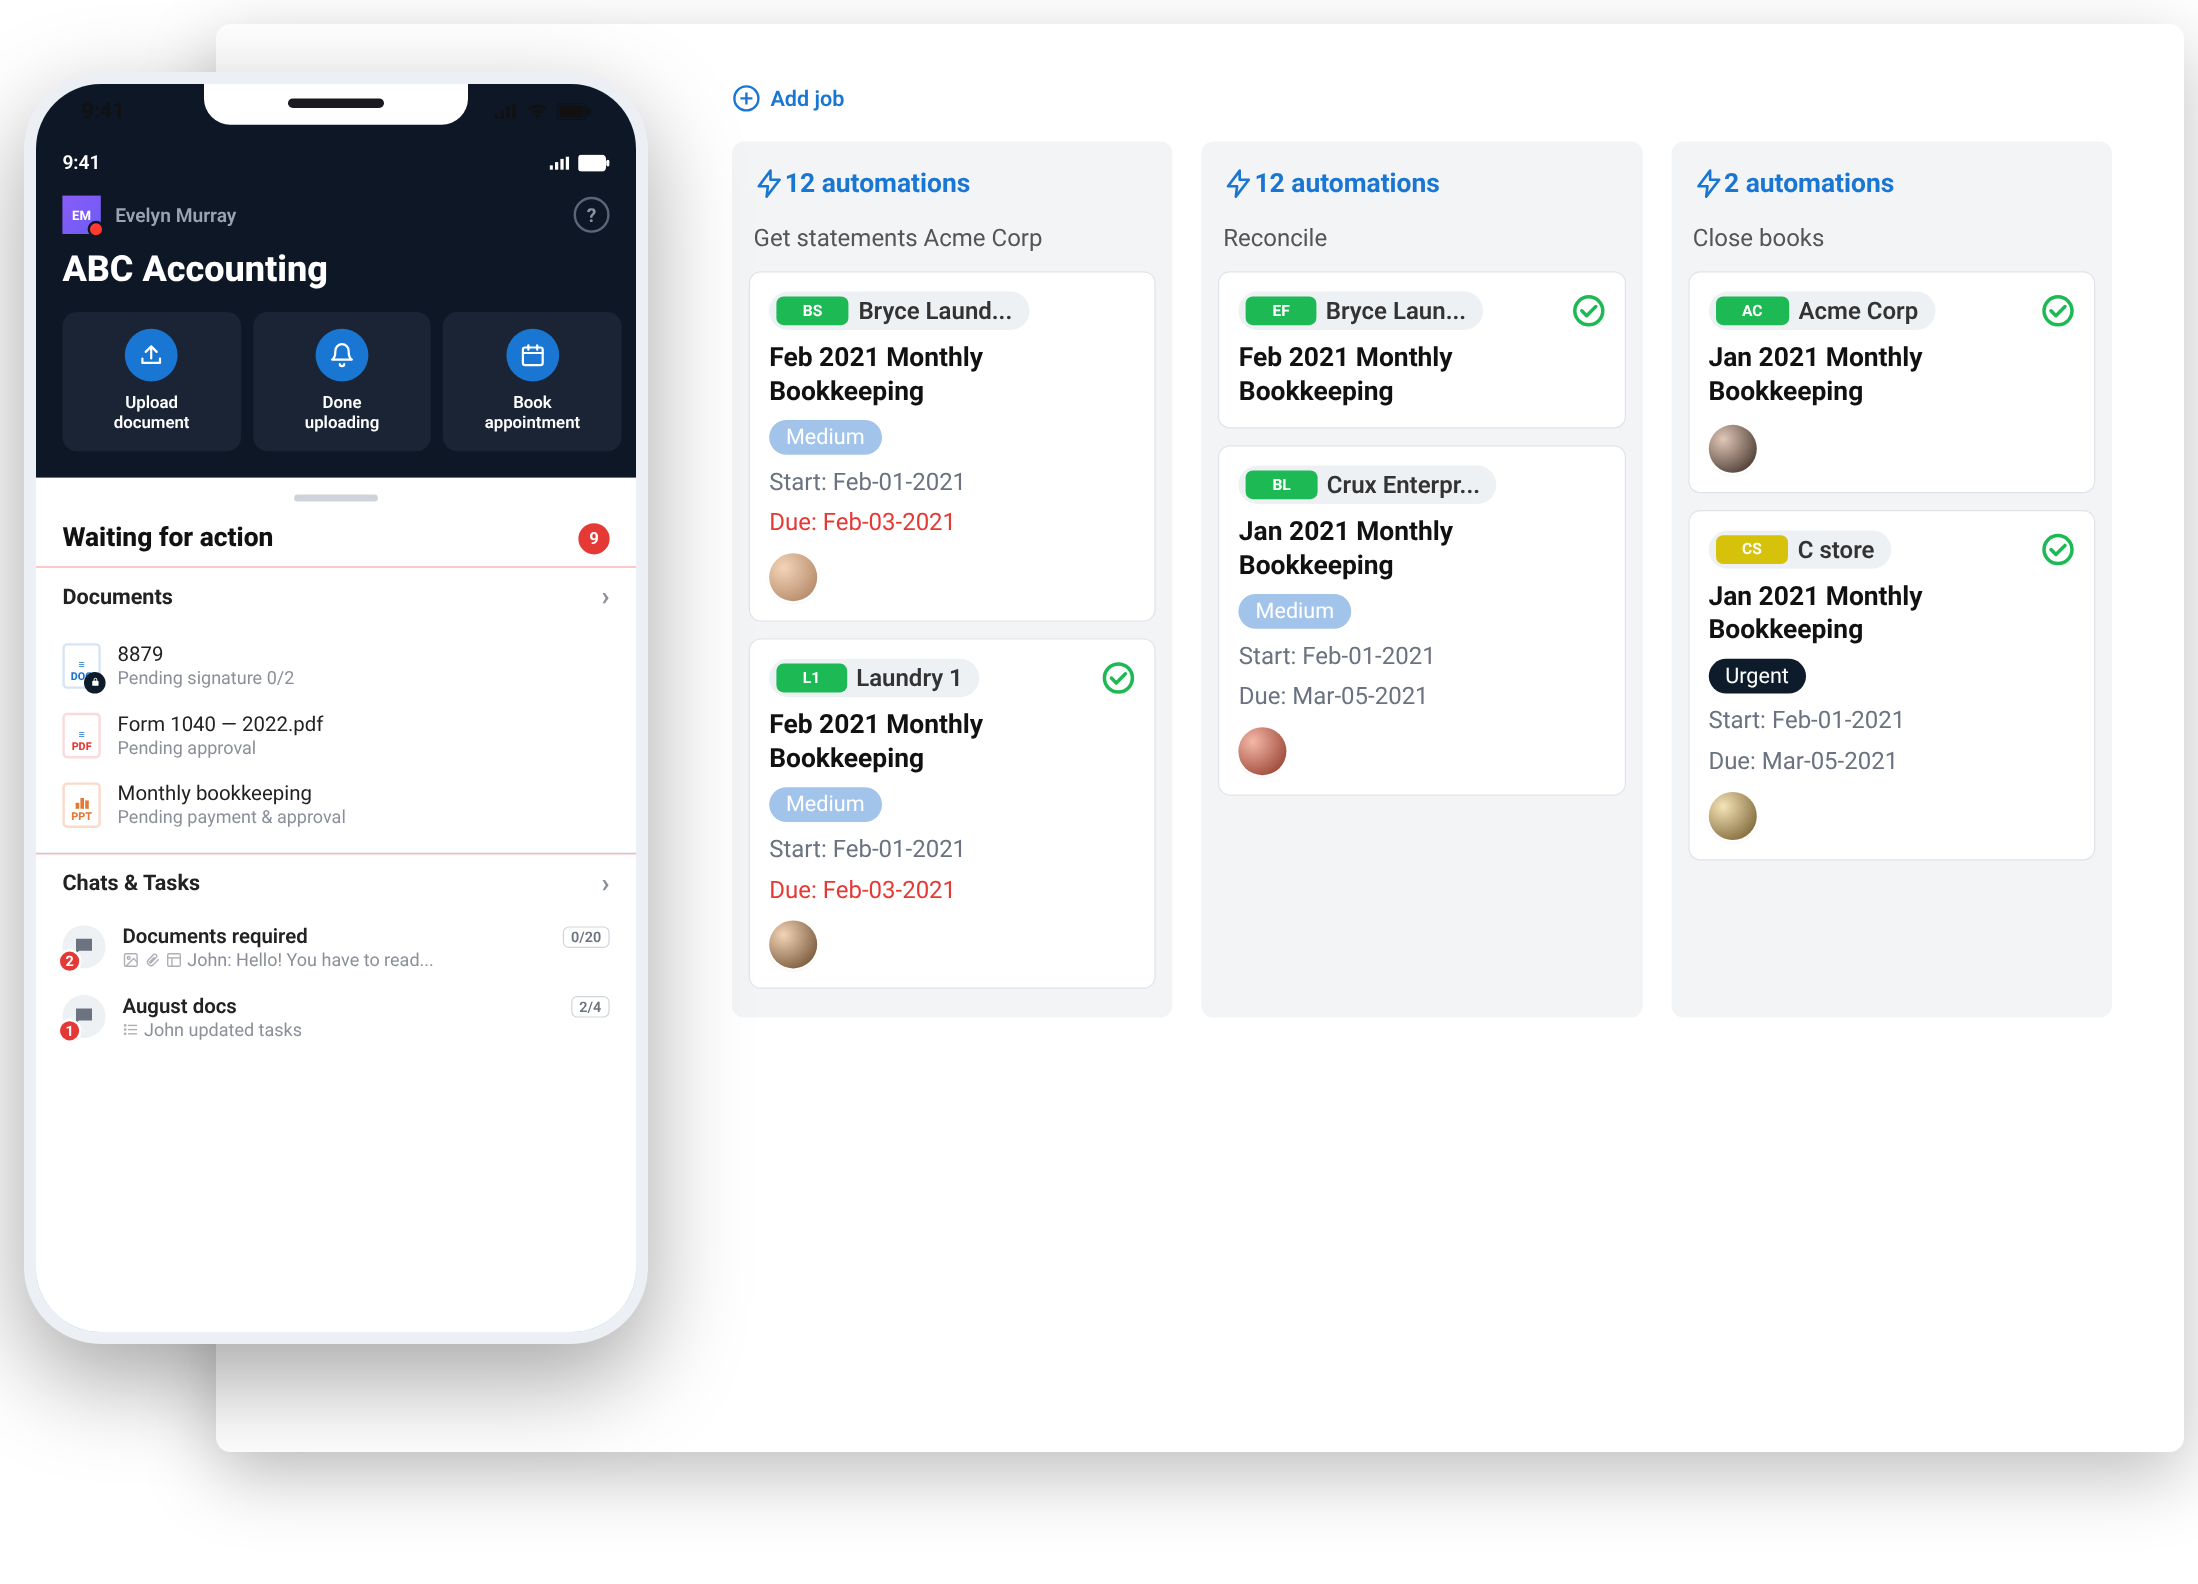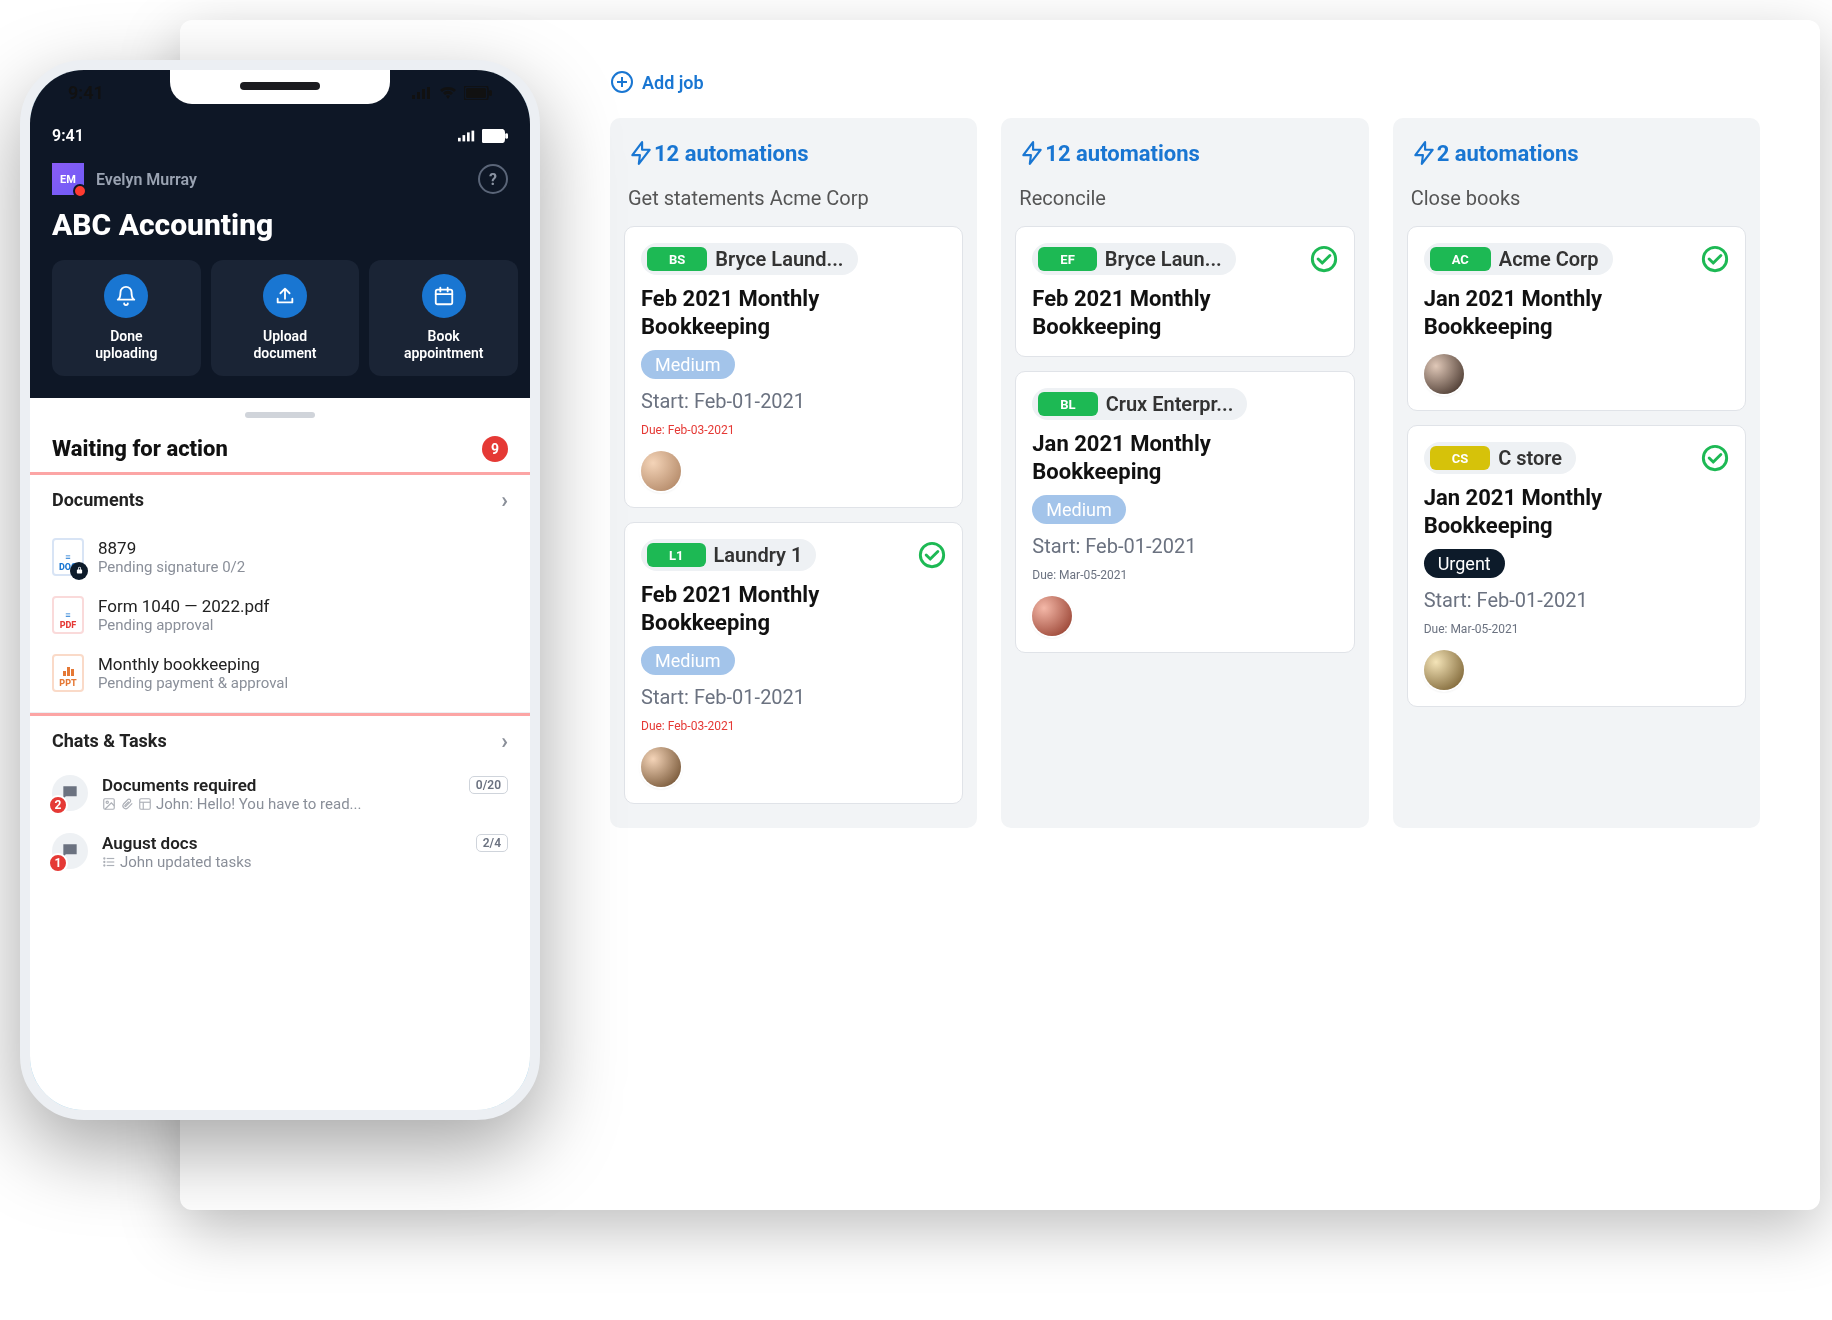--- a/index.html
+++ b/index.html
@@ -130,21 +130,21 @@
     border-radius: 999px;
     padding: 4px 14px;
     font-size: 18px;
     font-weight: 400;
     width: fit-content;
   }
   .badge.medium { background: #a3c4ea; color: #fff; }
   .badge.urgent { background: #0d1b2a; color: #fff; }
 
   .start-line { font-size: 20px; color: #6b7280; }
-  .due-line { font-size: 12px; color: #6b7280; }
+  .due-line { font-size: 20px; color: #6b7280; }
   .due-line.overdue { color: #e53935; }
 
   .avatar {
     width: 40px; height: 40px; border-radius: 50%;
     background: #ccc;
     display: inline-block;
     margin-top: 4px;
     box-shadow: 0 0 0 2px #fff, 0 1px 3px rgba(0,0,0,0.2);
   }
   .avatar.a1 { background: radial-gradient(circle at 30% 30%, #f4d4b8, #a87c5a); }
@@ -260,21 +260,21 @@
   .count-badge {
     min-width:26px; height:26px; border-radius:50%; background:#e53935;
     color:#fff; font-weight:700; font-size:14px;
     display:inline-flex; align-items:center; justify-content:center;
   }
   .chev { color:#8a8f99; font-size:22px; }
 
   .sub-section-row {
     display:flex; align-items:center; justify-content:space-between;
     padding: 12px 22px;
-    border-top:3px solid #fca5a5;
+    border-top:1px solid #fca5a5;
     font-size:18px; font-weight:700; color:#222;
   }
 
   .list { padding: 4px 22px 10px; }
   .list-item {
     display:flex; align-items:flex-start; gap:14px;
     padding:10px 0;
   }
   .file-icon {
     width:32px; height:38px; border:2px solid #d8e4f5; border-radius:4px;
@@ -507,34 +507,34 @@
           <div class="user-avatar">EM</div>
           <div class="user-name">Evelyn Murray</div>
         </div>
         <div class="help-icon">?</div>
       </div>
       <div class="company-name">ABC Accounting</div>
       <div class="action-tiles">
           <div class="tile">
             <div class="circle">
               <svg viewBox="0 0 24 24" fill="none" stroke="#fff" stroke-width="2" stroke-linecap="round" stroke-linejoin="round">
-                <path d="M18 8a6 6 0 0 0-12 0c0 7-3 8-3 8h18s-3-1-3-8"></path>
-                <path d="M10 20a2 2 0 0 0 4 0"></path>
-              </svg>
-            </div>
-            <div class="tlabel">Done<br>uploading</div>
+                <path d="M12 15 V4 M7 9 l5 -5 l5 5"></path>
+                <path d="M4 15 v4 h16 v-4"></path>
+              </svg>
+            </div>
+            <div class="tlabel">Upload<br>document</div>
           </div>
           <div class="tile">
             <div class="circle">
               <svg viewBox="0 0 24 24" fill="none" stroke="#fff" stroke-width="2" stroke-linecap="round" stroke-linejoin="round">
-                <path d="M12 15 V4 M7 9 l5 -5 l5 5"></path>
-                <path d="M4 15 v4 h16 v-4"></path>
-              </svg>
-            </div>
-            <div class="tlabel">Upload<br>document</div>
+                <path d="M18 8a6 6 0 0 0-12 0c0 7-3 8-3 8h18s-3-1-3-8"></path>
+                <path d="M10 20a2 2 0 0 0 4 0"></path>
+              </svg>
+            </div>
+            <div class="tlabel">Done<br>uploading</div>
           </div>
           <div class="tile">
             <div class="circle">
               <svg viewBox="0 0 24 24" fill="none" stroke="#fff" stroke-width="2" stroke-linecap="round" stroke-linejoin="round">
                 <rect x="3" y="5" width="18" height="16" rx="2"></rect>
                 <line x1="3" y1="10" x2="21" y2="10"></line>
                 <line x1="8" y1="3" x2="8" y2="7"></line>
                 <line x1="16" y1="3" x2="16" y2="7"></line>
               </svg>
             </div>

